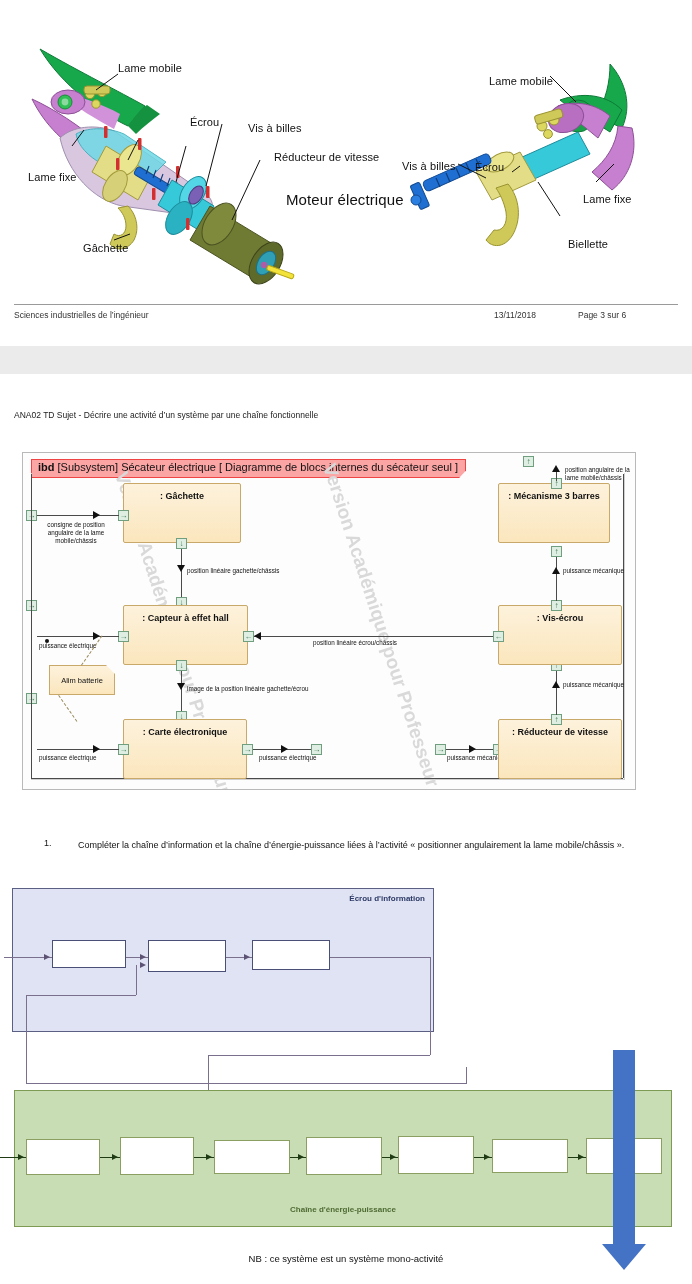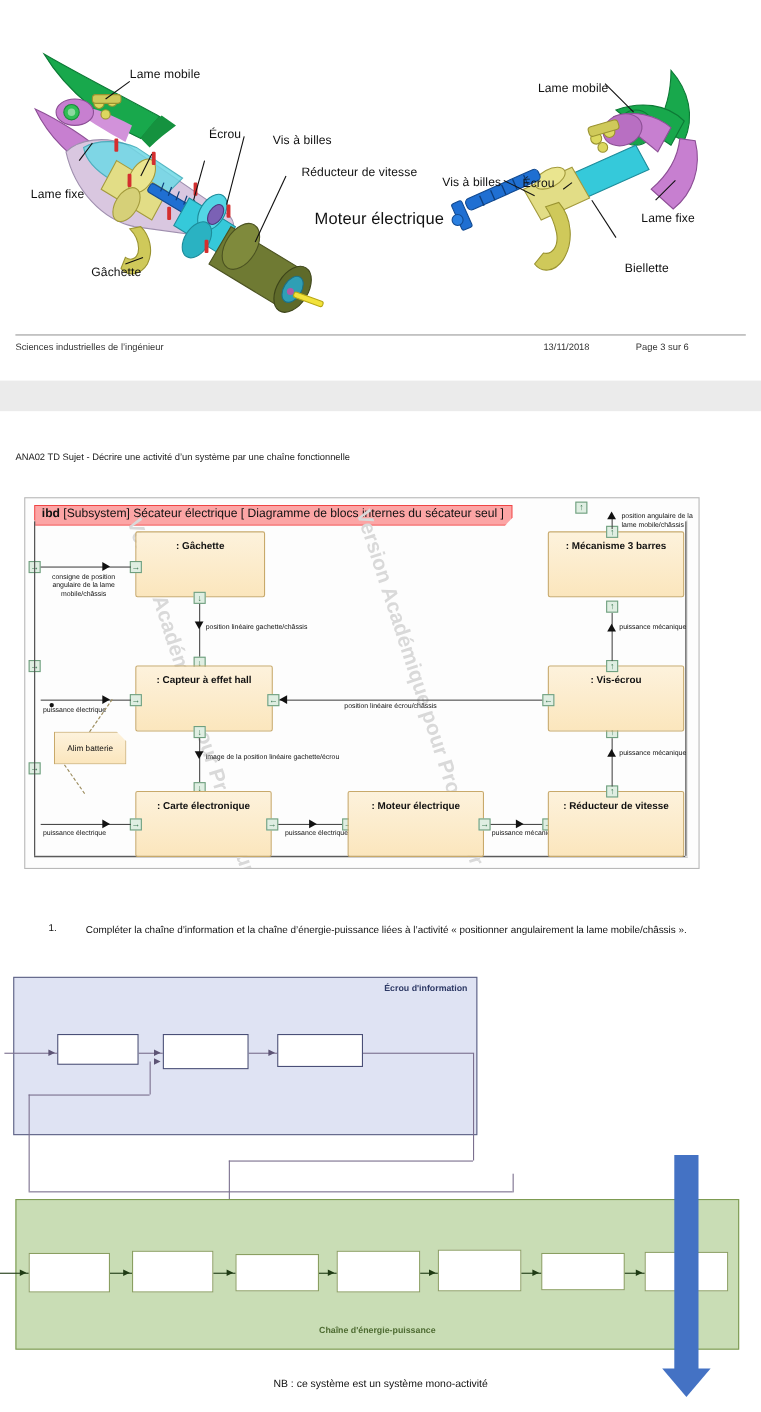--- a/index.html
+++ b/index.html
@@ -324,23 +324,20 @@
 
       <div class="ln lnh" style="left:14px;top:296px;width:82px;"></div>
       <div class="arw arw-r" style="left:70px;top:292px;"></div>
       <div class="flab" style="left:16px;top:301px;">puissance électrique</div>
 
       <div class="ln lnh" style="left:230px;top:296px;width:62px;"></div>
       <div class="arw arw-r" style="left:258px;top:292px;"></div>
       <div class="flab" style="left:236px;top:301px;">puissance électrique</div>
       <div class="port" style="left:288px;top:291px;">→</div>
 
-      <div class="blk" style="left:293px;top:266px;width:124px;height:60px;">
-        <span>: Moteur électrique</span>
-      </div>
       <div class="port" style="left:412px;top:291px;">→</div>
 
       <div class="ln lnh" style="left:423px;top:296px;width:52px;"></div>
       <div class="arw arw-r" style="left:446px;top:292px;"></div>
       <div class="flab" style="left:424px;top:301px;">puissance mécanique</div>
       <div class="port" style="left:470px;top:291px;">→</div>
 
       <div class="blk" style="left:475px;top:266px;width:124px;height:60px;">
         <span>: Réducteur de vitesse</span>
       </div>
@@ -355,21 +352,21 @@
         <span>: Vis-écrou</span>
       </div>
       <div class="port" style="left:470px;top:178px;">←</div>
       <div class="port" style="left:528px;top:147px;">↑</div>
 
       <div class="ln lnv" style="left:533px;top:104px;height:44px;"></div>
       <div class="arw arw-u" style="left:529px;top:114px;"></div>
       <div class="flab" style="left:540px;top:114px;">puissance mécanique</div>
       <div class="port" style="left:528px;top:93px;">↑</div>
 
-      <div class="blk" style="left:475px;top:30px;width:124px;height:60px;">
+      <div class="blk" style="left:475px;top:30px;width:112px;height:60px;">
         <span>: Mécanisme 3 barres</span>
       </div>
       <div class="port" style="left:528px;top:25px;">↑</div>
 
       <div class="ln lnv" style="left:533px;top:14px;height:14px;"></div>
       <div class="arw arw-u" style="left:529px;top:12px;"></div>
       <div class="flab" style="left:542px;top:13px;">position angulaire de la
 lame mobile/châssis</div>
     </div>
 

